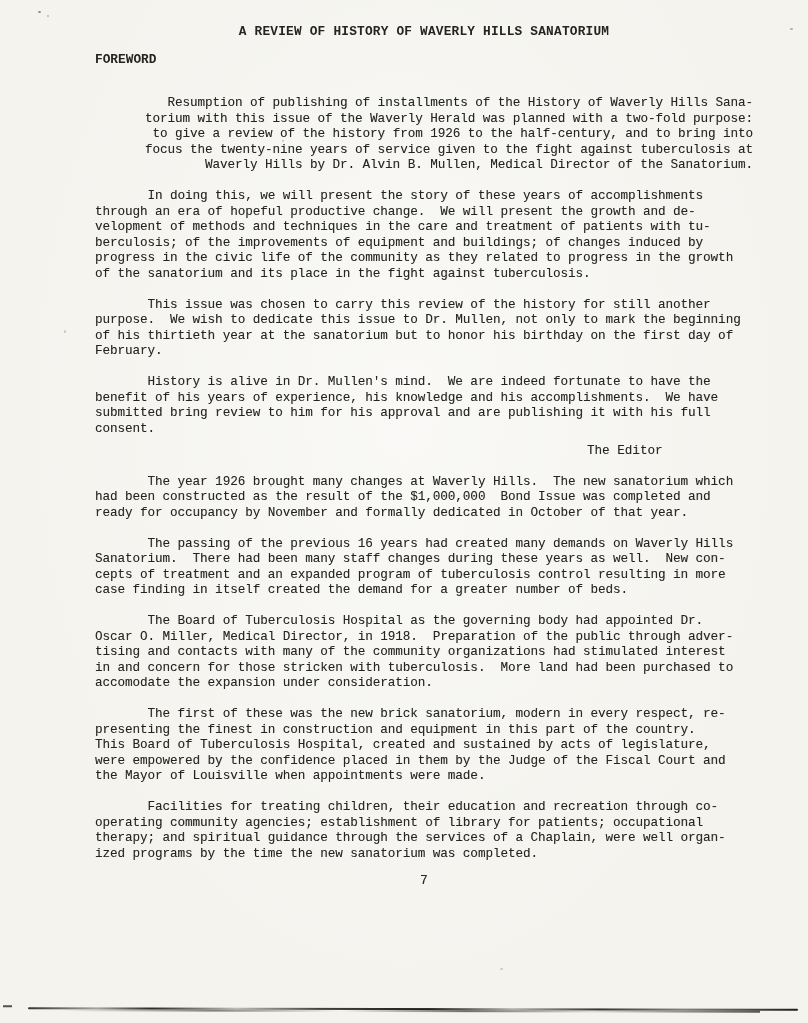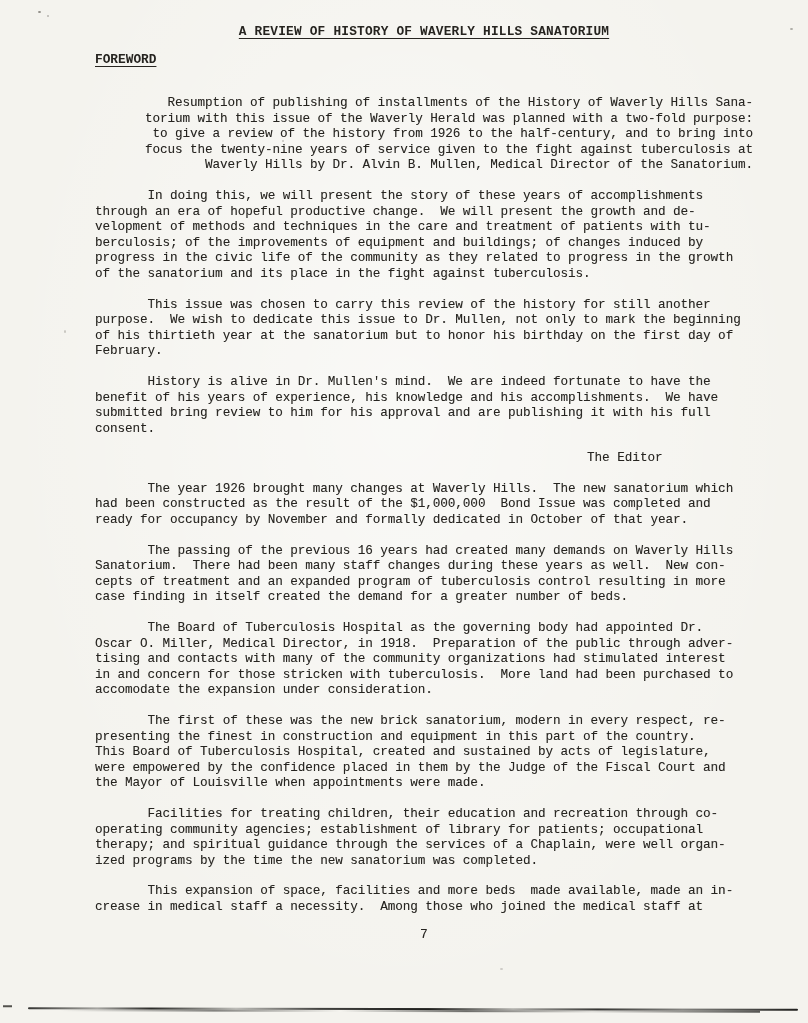--- a/index.html
+++ b/index.html
@@ -27,21 +27,20 @@
   }
   .doc-title {
     text-align: center;
     font-size: 12.8px;
     line-height: 16px;
     font-weight: bold;
     letter-spacing: 0.2px;
     white-space: pre;
   }
   .doc-title span, .section-heading span {
-    text-decoration: underline;
     text-underline-offset: 3px;
     text-decoration-thickness: 1.2px;
     margin-top: 40px;
   }
   .section-heading {
     font-size: 12.8px;
     line-height: 16px;
     font-weight: bold;
     white-space: pre;
   }
@@ -50,21 +49,21 @@
   .para {
     white-space: pre;
     font-size: 12.6px;
     line-height: 15.6px;
     letter-spacing: -0.05px;
     margin: 15px 0 0 0;
     text-shadow: 0.3px 0.3px 0 rgba(30,28,24,0.28);
   }
   .first-para { margin-top: 28px; text-align: right; }
   .signoff {
-    margin-top: 14px;
+    margin-top: 7px;
     margin-left: 492px;
     font-size: 12.6px;
     line-height: 15.6px;
     white-space: pre;
     text-shadow: 0.3px 0.3px 0 rgba(30,28,24,0.28);
   }
   .page-number {
     margin-top: 11px;
     text-align: center;
     font-size: 13px;
@@ -155,22 +154,20 @@
 accomodate the expansion under consideration.</p>
     <p class="para">       The first of these was the new brick sanatorium, modern in every respect, re-
 presenting the finest in construction and equipment in this part of the country.
 This Board of Tuberculosis Hospital, created and sustained by acts of legislature,
 were empowered by the confidence placed in them by the Judge of the Fiscal Court and
 the Mayor of Louisville when appointments were made.</p>
     <p class="para">       Facilities for treating children, their education and recreation through co-
 operating community agencies; establishment of library for patients; occupational
 therapy; and spiritual guidance through the services of a Chaplain, were well organ-
 ized programs by the time the new sanatorium was completed.</p>
-    <p class="para">       This expansion of space, facilities and more beds  made available, made an in-
-crease in medical staff a necessity.  Among those who joined the medical staff at</p>
 
     <div class="page-number">7</div>
 
   </div>
 
   <div class="scan-line">
     <div class="tick"></div>
     <div class="bar1"></div>
     <div class="bar2"></div>
   </div>

